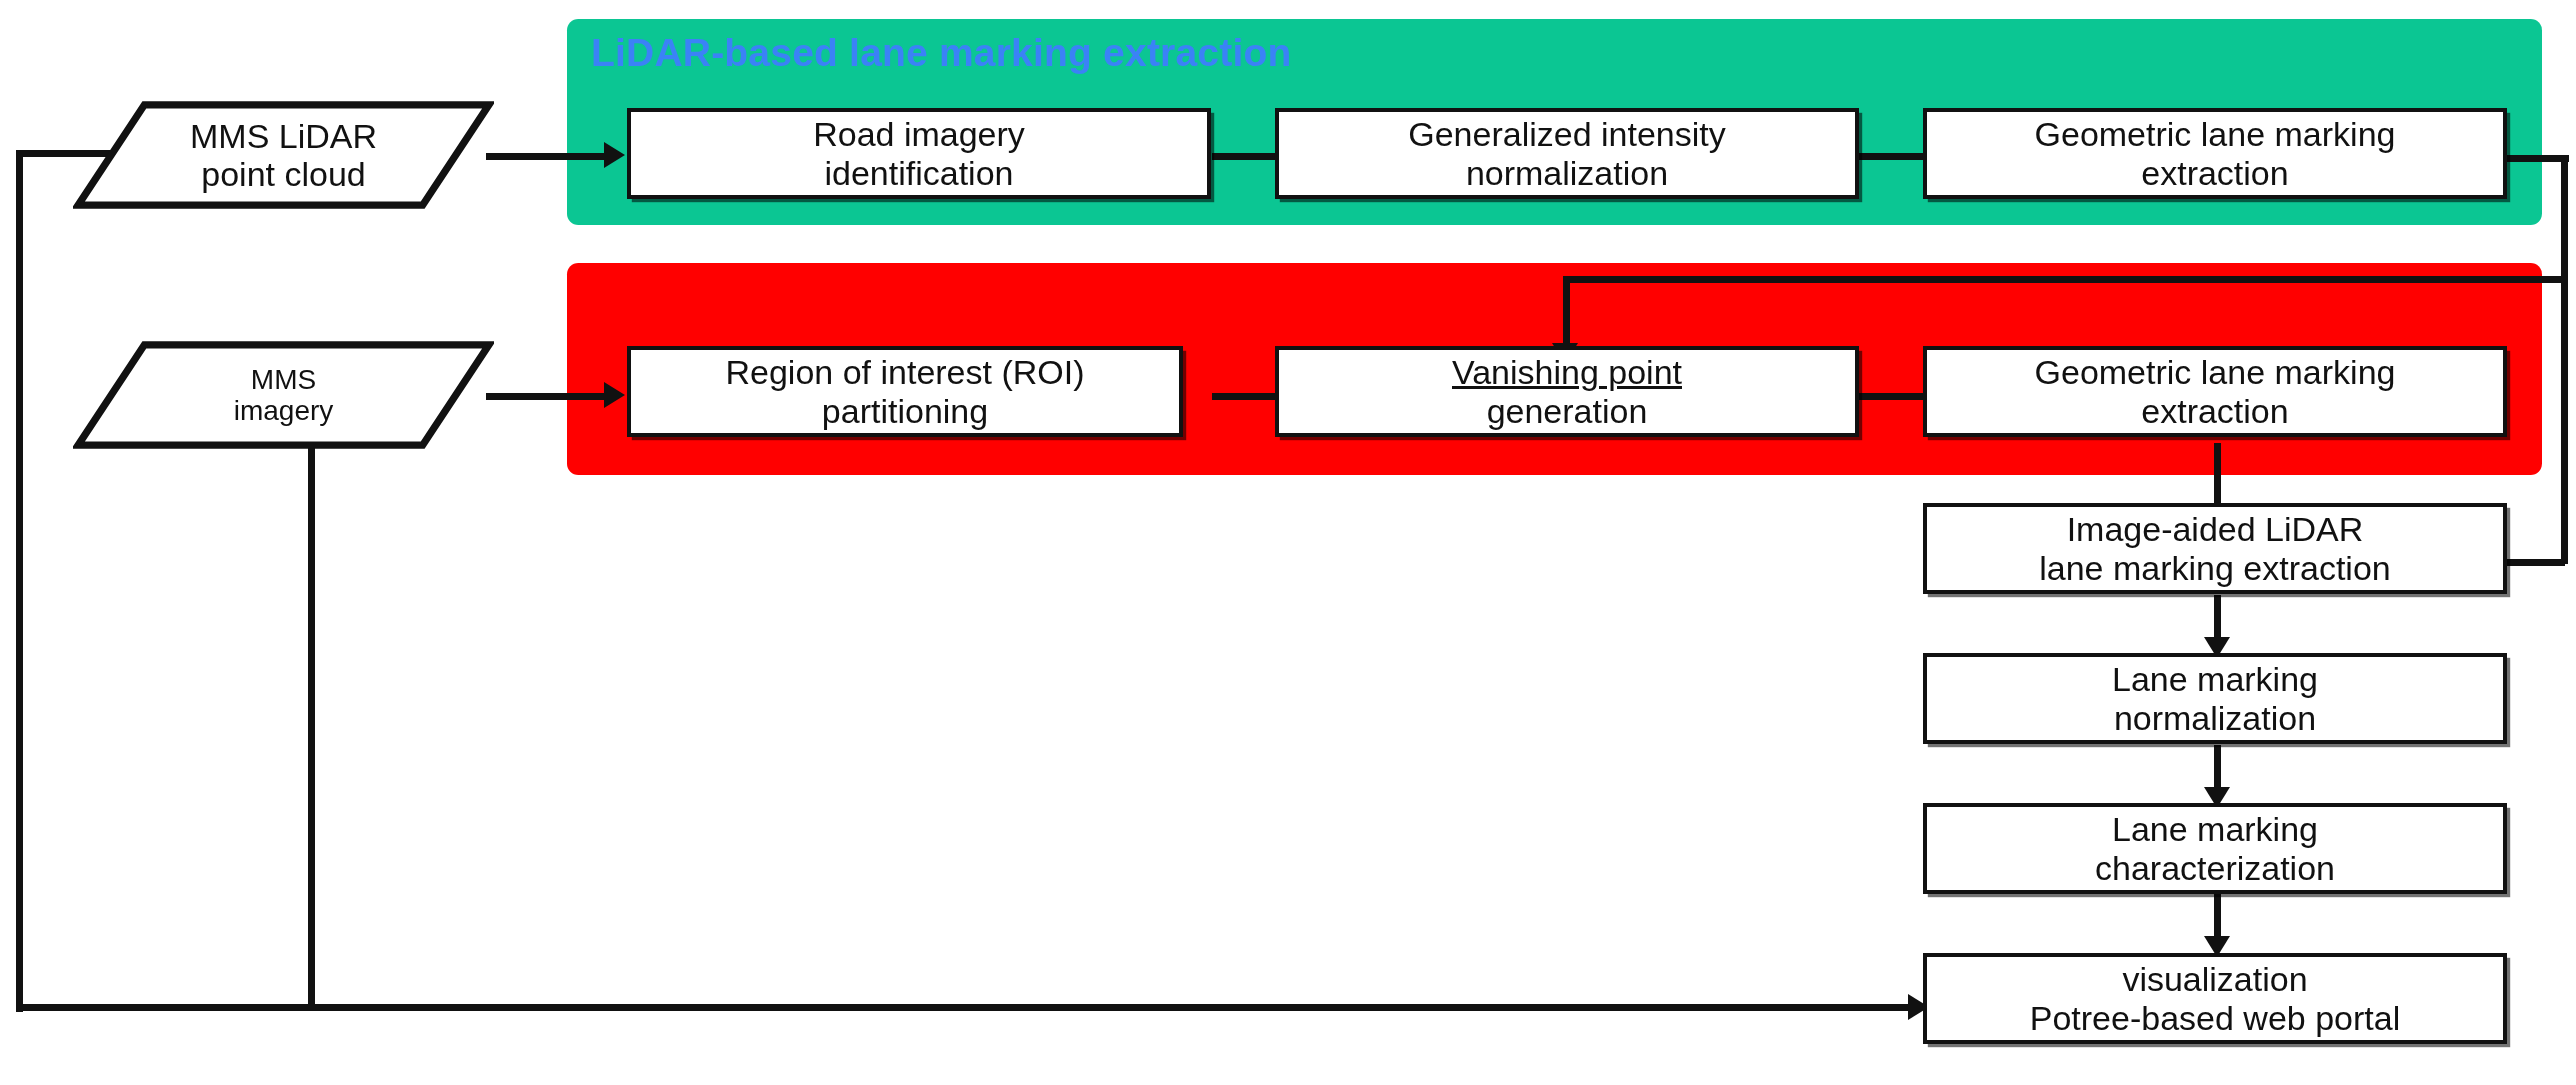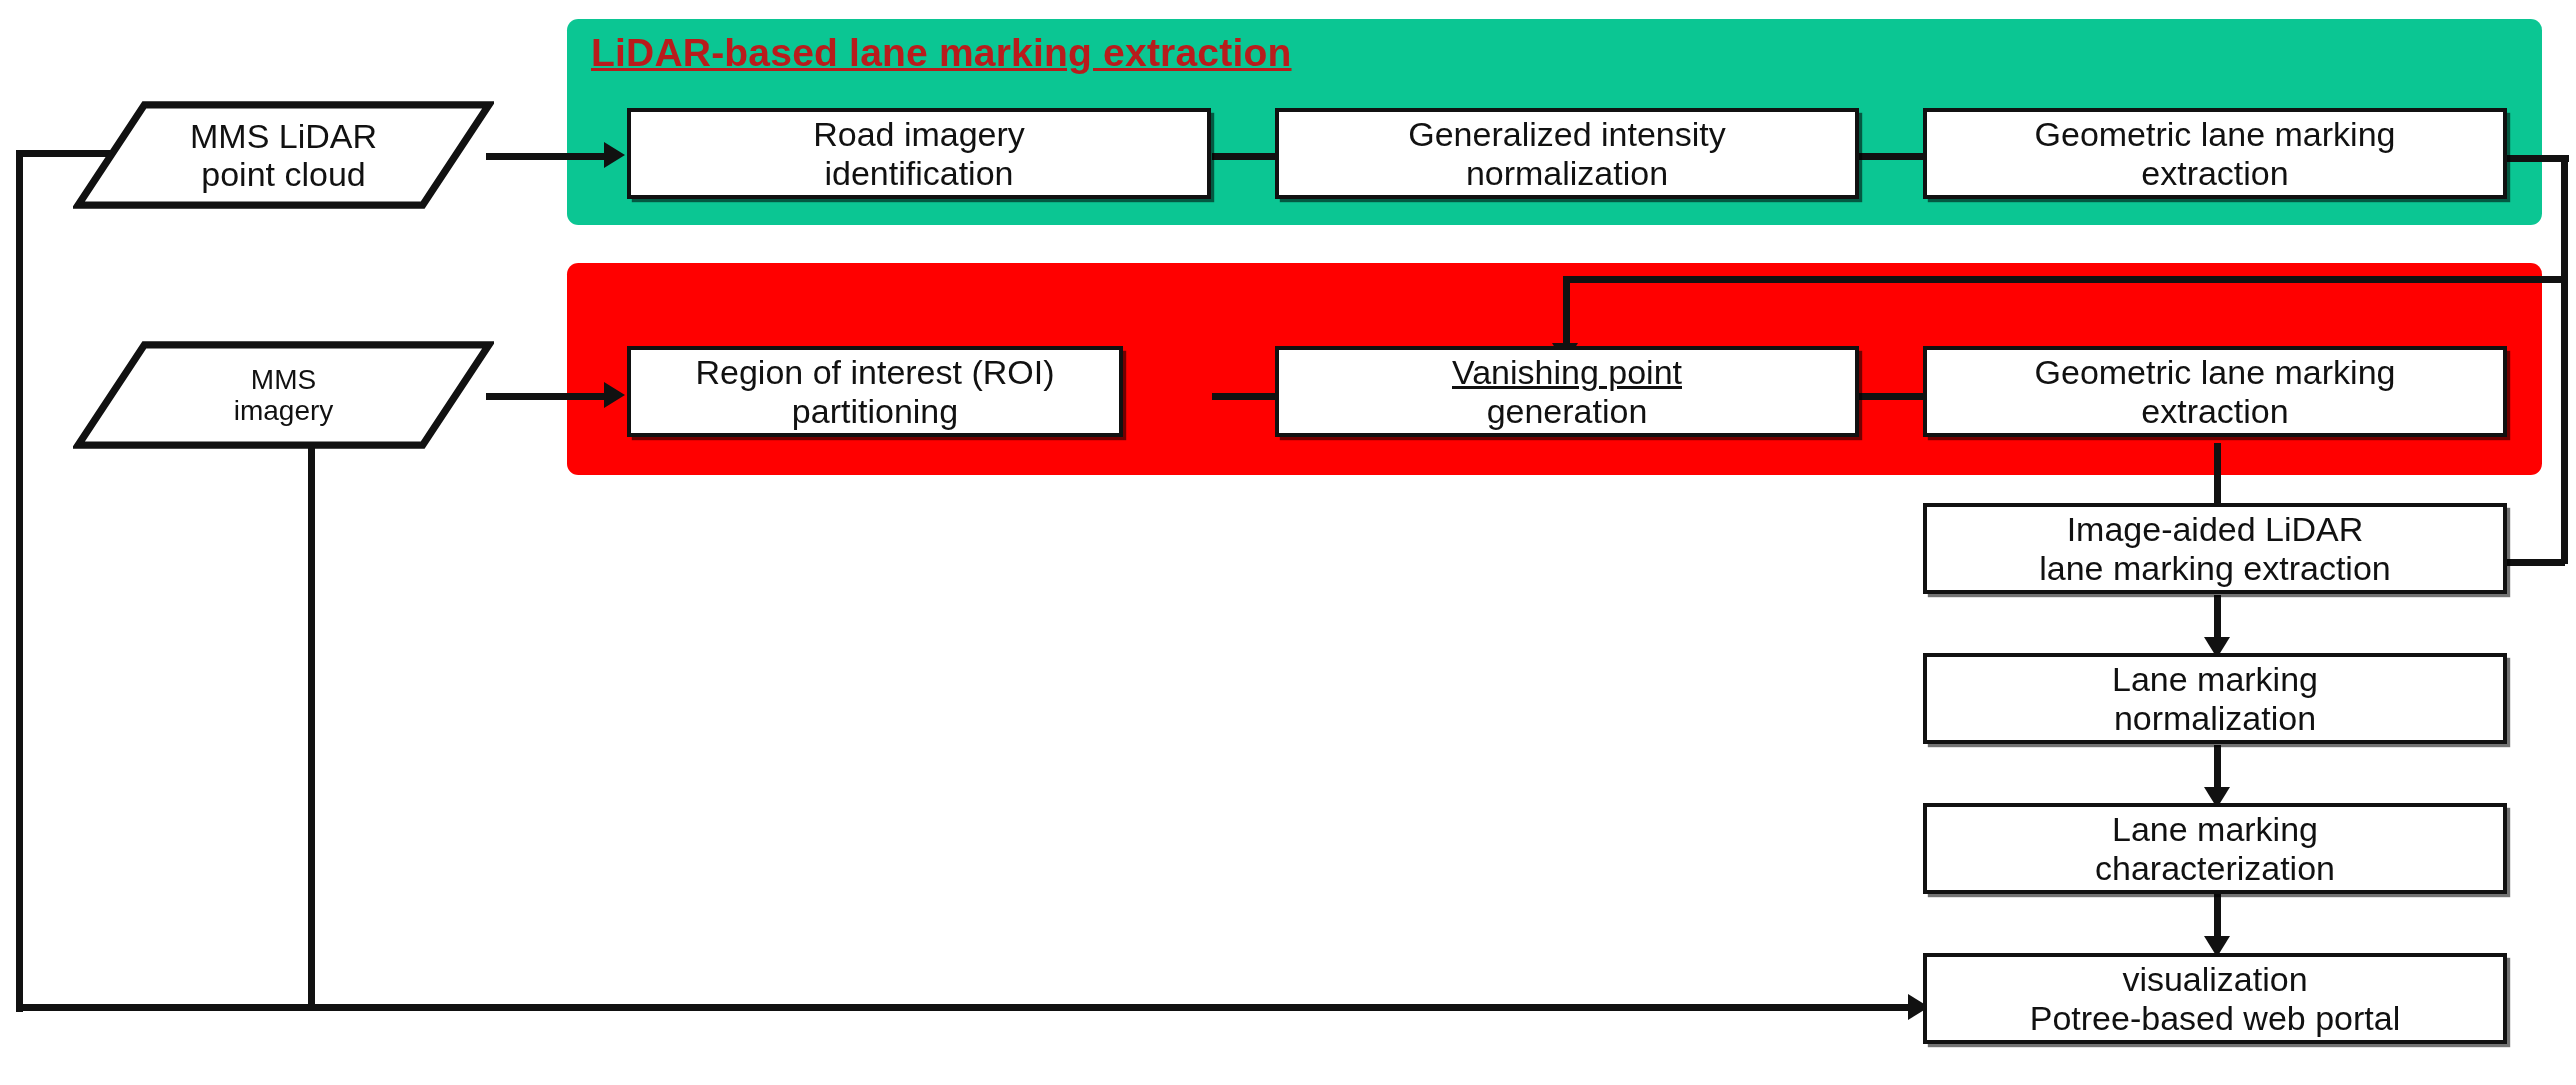--- a/index.html
+++ b/index.html
@@ -3,24 +3,23 @@
 <meta charset="utf-8">
 <title>Lane Marking Extraction Workflow</title>
 <style>
   html,body{margin:0;padding:0;background:#ffffff;}
   body{font-family:"Liberation Sans", sans-serif;}
   #stage{position:relative;width:2576px;height:1085px;background:#ffffff;overflow:hidden;}
 
   
   .group{position:absolute;border-radius:11.3px;box-sizing:border-box;}
   .group-title{
-    position:absolute;color:#b91c1c;font-weight:bold;
+    position:absolute;color:#3b82f6;font-weight:bold;
     font-family:"Liberation Sans", sans-serif;white-space:nowrap;
     letter-spacing:0.2px;
-    text-decoration:underline;
   }
 
   
   .pbox{
     position:absolute;background:#ffffff;border:4.9px solid #111111;
     box-sizing:border-box;display:flex;align-items:center;justify-content:center;
     text-align:center;line-height:1.12;color:#111111;
     font-family:"Liberation Sans", sans-serif;
     box-shadow:4px 4px 0 -0.8px rgba(0,0,0,0.55);
   }
@@ -139,21 +138,21 @@
     </span>
   </div>
 
   <div class="pbox" style="left:1923px;top:108px;width:584px;height:91px;font-size:34px;">
     <span>
       <span style="display: block;">Geometric lane marking</span>
       <span style="display: block;">extraction</span>
     </span>
   </div>
 
-  <div class="pbox" style="left:627px;top:346px;width:496px;height:91px;font-size:34px;">
+  <div class="pbox" style="left:627px;top:346px;width:556px;height:91px;font-size:34px;">
     <span>
       <span style="display: block;">Region of interest (ROI)</span>
       <span style="display: block;">partitioning</span>
     </span>
   </div>
 
   <div class="pbox" style="left:1275px;top:346px;width:584px;height:91px;font-size:34px;">
     <span>
       <span style="display: block; text-decoration: underline;">Vanishing point</span>
       <span style="display: block;">generation</span>

